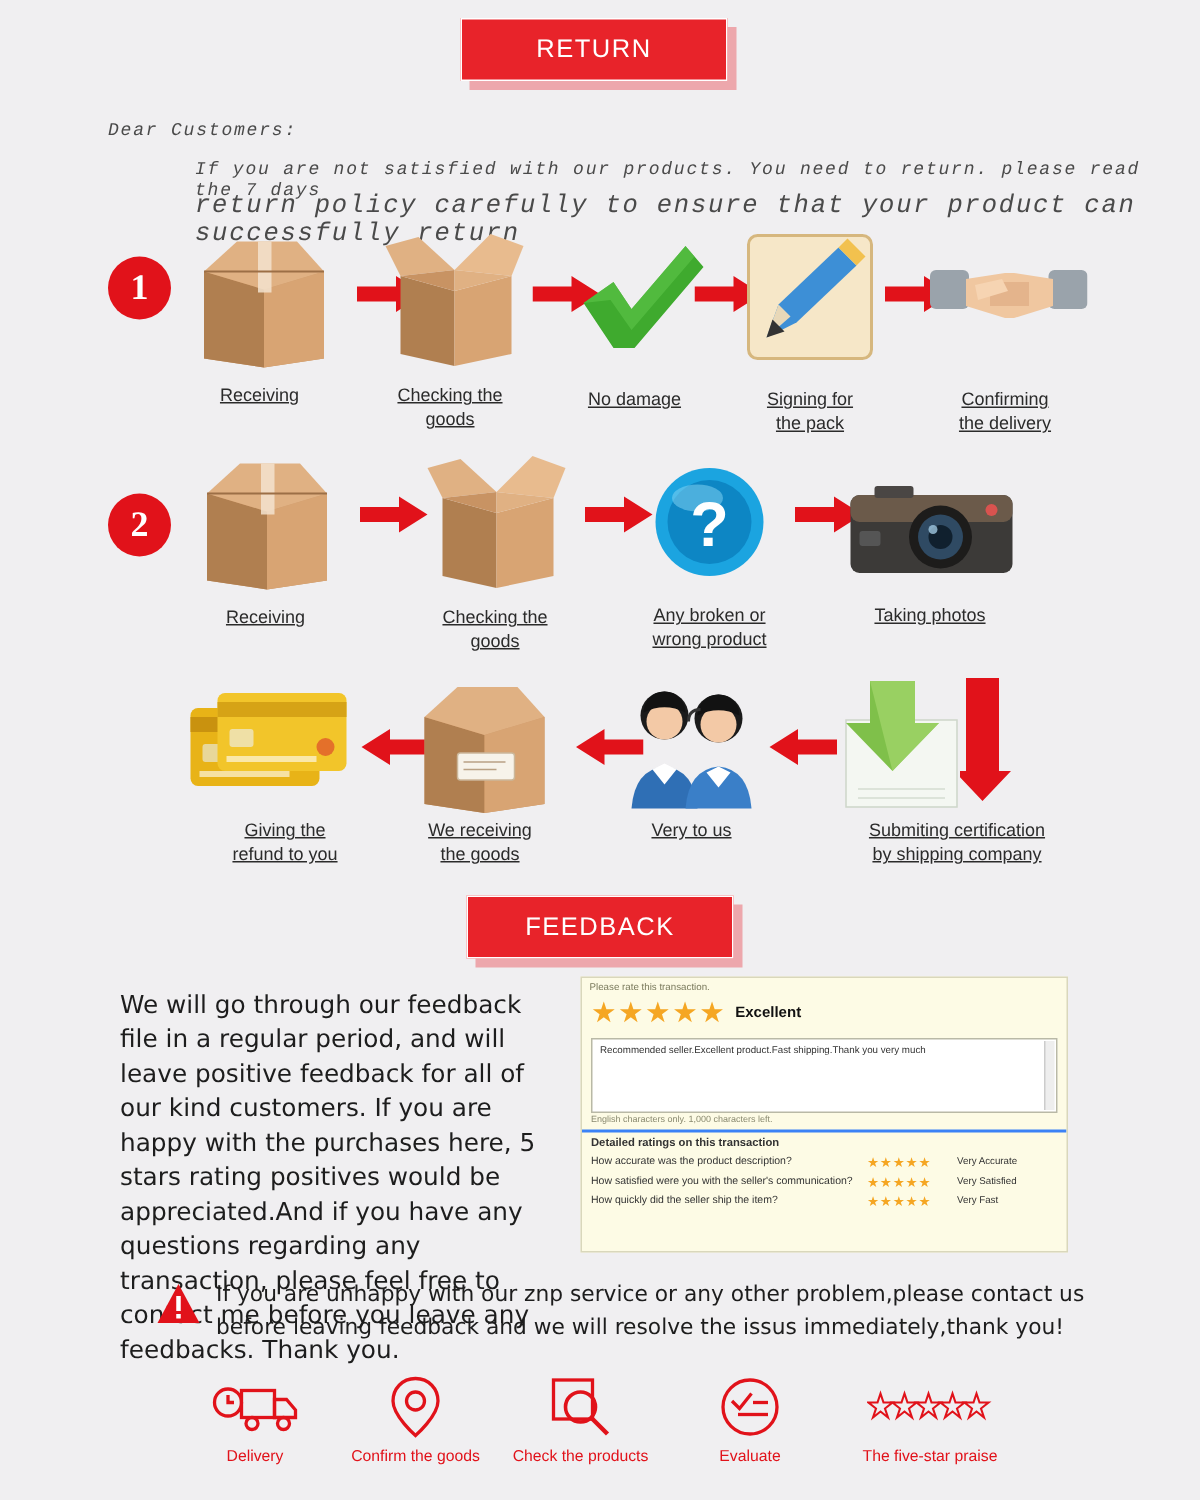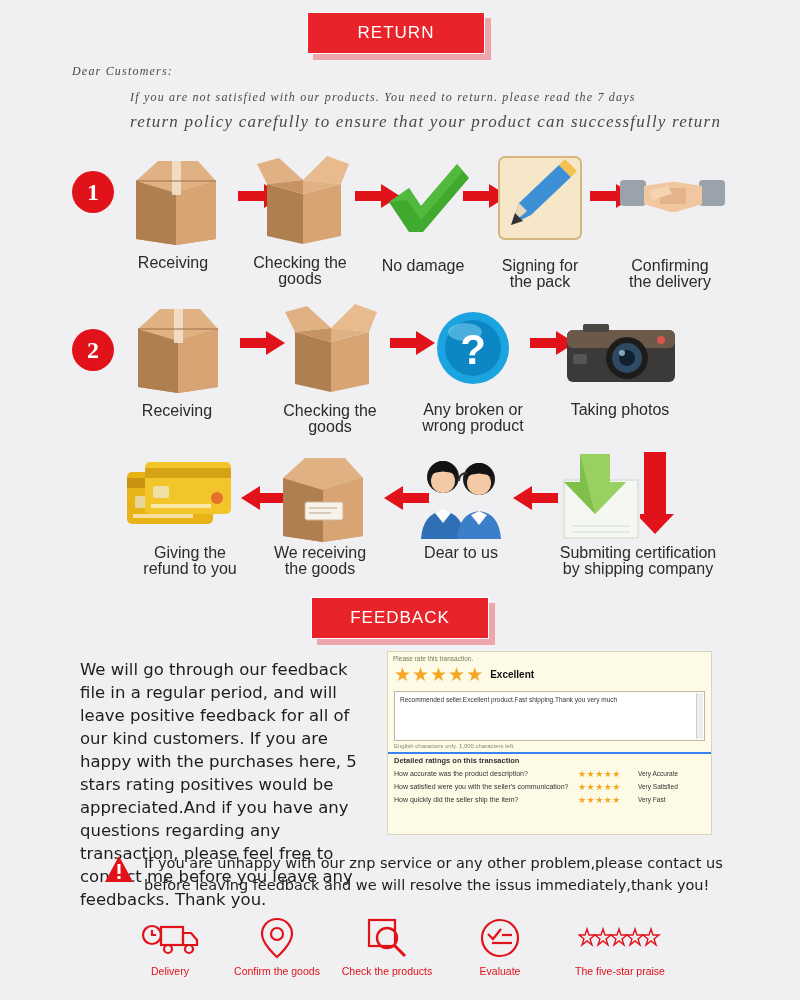--- a/index.html
+++ b/index.html
@@ -22,48 +22,50 @@
     display: flex; align-items: center; justify-content: center;
     box-shadow: 6px 6px 0 rgba(232,35,42,0.35);
     border: 1px solid #fff;
   }
   .banner-return { left: 307px; top: 12px; }
   .banner-feedback { left: 311px; top: 597px; }
 
   
   .hand {
     position: absolute;
-    font-family: Liberation Serif, serif;
+    font-family: Liberation Mono, monospace;
     font-style: italic;
     color: #4a4a4a;
     letter-spacing: 1.2px;
+    margin-top: 16px;
   }
   .hand-dear { left: 72px; top: 64px; font-size: 12px; }
   .hand-l1 { left: 130px; top: 90px; font-size: 12px; }
   .hand-l2 { left: 130px; top: 112px; font-size: 17px; }
 
   
   .step-num {
     position: absolute;
     width: 42px; height: 42px; border-radius: 50%;
     background: #e1121a; color: #fff;
     font-size: 24px; font-weight: bold;
     display: flex; align-items: center; justify-content: center;
     font-family: "Liberation Serif", serif;
   }
   .row1-num { left: 72px; top: 171px; }
   .row2-num { left: 72px; top: 329px; }
 
   .cap {
     position: absolute;
     text-align: center;
-    font-size: 16px;
+    font-size: 12px;
     color: #2b2b2b;
     line-height: 16px;
     width: 130px;
+    text-decoration: underline;
   }
 
   .arrow {
     position: absolute;
     width: 46px; height: 26px;
   }
   .arrow svg { display: block; }
 
   .icon-box { position: absolute; }
 
@@ -352,21 +354,21 @@
       <path d="M20 58 l8 10 l8 -10 l-8 -4z" fill="#ffffff"></path>
       <circle cx="64" cy="24" r="16" fill="#1b1b1b"></circle>
       <circle cx="64" cy="28" r="12" fill="#f3c9a6"></circle>
       <path d="M50 22 a14 14 0 0 1 28 0 q-14 -7 -28 0z" fill="#121212"></path>
       <path d="M42 84 q2 -26 22 -28 q20 2 22 28z" fill="#3a7fc8"></path>
       <path d="M56 60 l8 10 l8 -10 l-8 -4z" fill="#ffffff"></path>
       <path d="M44 26 q0 -8 8 -8" stroke="#333" stroke-width="2" fill="none"></path>
     </svg>
   </div>
   <div class="cap" style="left:396px; top:545px;">
-    <span>Dear to us</span>
+    <span>Very to us</span>
   </div>
 
   <div class="arrow" style="left:512px; top:485px; transform:scaleX(-1);">
     <svg width="46" height="26" viewBox="0 0 46 26">
         <polygon points="0,8 26,8 26,1 45,13 26,25 26,18 0,18" fill="#e1121a"></polygon>
       </svg>
   </div>
 
   <div class="icon-box" style="left:560px; top:452px;">
     <svg width="84" height="90" viewBox="0 0 84 90">

